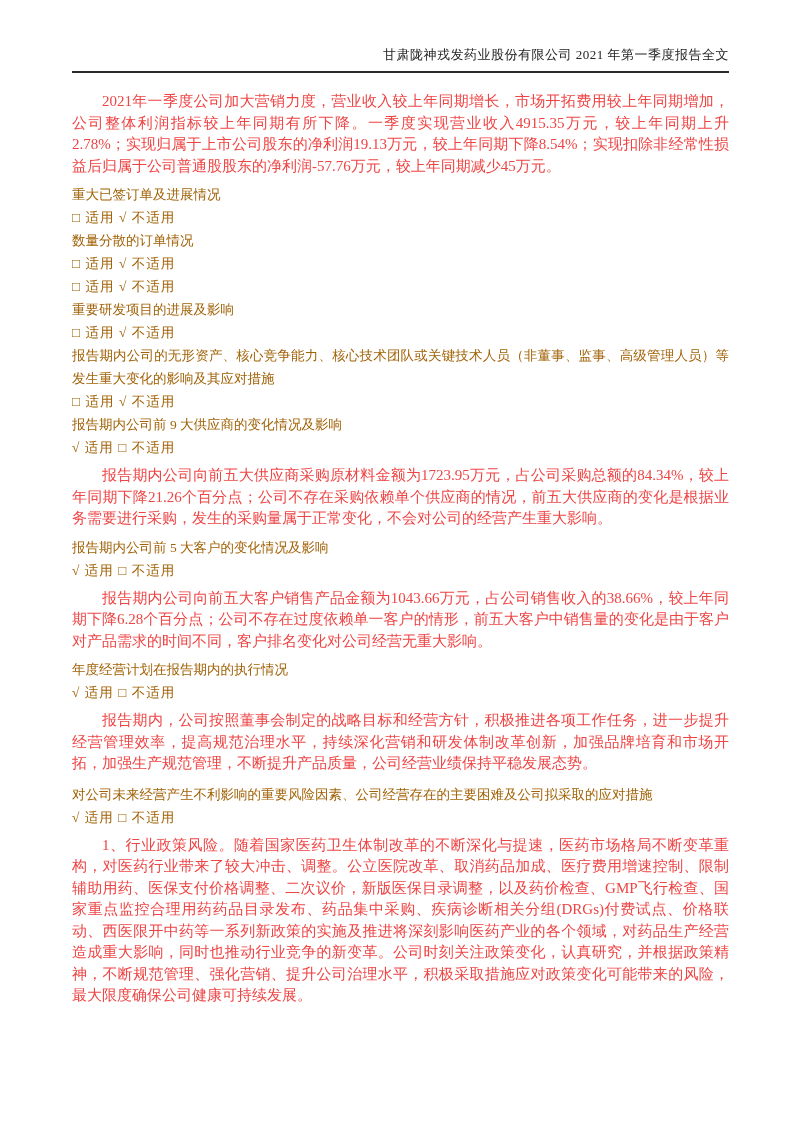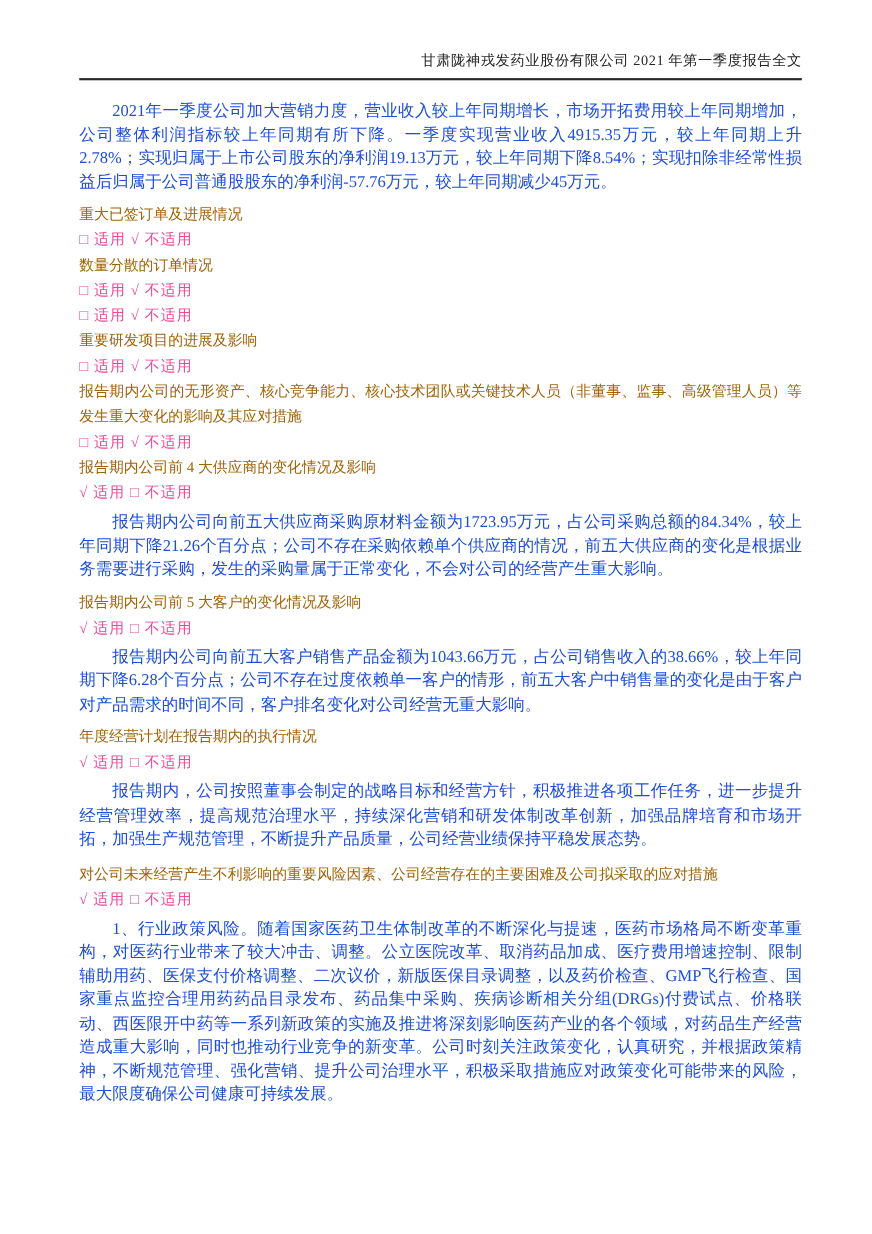--- a/index.html
+++ b/index.html
@@ -27,32 +27,32 @@
   }
   .page-body {
     margin: 18px 64px 0 72px;
   }
   .doc-para {
     font-size: 15px;
     line-height: 21.5px;
     text-align: justify;
     text-indent: 2em;
     margin: 6px 0;
-    color: #1d4ed8;
+    color: #ef4444;
   }
   .doc-heading {
     font-size: 13.5px;
     line-height: 23px;
     text-align: justify;
     color: #a16207;
   }
   .checkline {
     font-size: 13.5px;
     line-height: 23px;
-    color: #ec4899;
+    color: #a16207;
     letter-spacing: 1px;
   }
   .risk-gap { margin-top: 8px; }
   .page-number {
     position: absolute;
     top: 1037px;
     left: 706px;
     font-size: 12.5px;
     color: #2a2a2a;
   }
@@ -70,21 +70,21 @@
     <p class="doc-para">2021年一季度公司加大营销力度，营业收入较上年同期增长，市场开拓费用较上年同期增加，公司整体利润指标较上年同期有所下降。一季度实现营业收入4915.35万元，较上年同期上升2.78%；实现归属于上市公司股东的净利润19.13万元，较上年同期下降8.54%；实现扣除非经常性损益后归属于公司普通股股东的净利润-57.76万元，较上年同期减少45万元。</p>
     <div class="doc-heading">重大已签订单及进展情况</div>
     <div class="checkline">□ 适用 √ 不适用</div>
     <div class="doc-heading">数量分散的订单情况</div>
     <div class="checkline">□ 适用 √ 不适用</div>
     <div class="checkline">□ 适用 √ 不适用</div>
     <div class="doc-heading">重要研发项目的进展及影响</div>
     <div class="checkline">□ 适用 √ 不适用</div>
     <div class="doc-heading">报告期内公司的无形资产、核心竞争能力、核心技术团队或关键技术人员（非董事、监事、高级管理人员）等发生重大变化的影响及其应对措施</div>
     <div class="checkline">□ 适用 √ 不适用</div>
-    <div class="doc-heading">报告期内公司前 4 大供应商的变化情况及影响</div>
+    <div class="doc-heading">报告期内公司前 9 大供应商的变化情况及影响</div>
     <div class="checkline">√ 适用 □ 不适用</div>
     <p class="doc-para">报告期内公司向前五大供应商采购原材料金额为1723.95万元，占公司采购总额的84.34%，较上年同期下降21.26个百分点；公司不存在采购依赖单个供应商的情况，前五大供应商的变化是根据业务需要进行采购，发生的采购量属于正常变化，不会对公司的经营产生重大影响。</p>
     <div class="doc-heading">报告期内公司前 5 大客户的变化情况及影响</div>
     <div class="checkline">√ 适用 □ 不适用</div>
     <p class="doc-para">报告期内公司向前五大客户销售产品金额为1043.66万元，占公司销售收入的38.66%，较上年同期下降6.28个百分点；公司不存在过度依赖单一客户的情形，前五大客户中销售量的变化是由于客户对产品需求的时间不同，客户排名变化对公司经营无重大影响。</p>
     <div class="doc-heading">年度经营计划在报告期内的执行情况</div>
     <div class="checkline">√ 适用 □ 不适用</div>
     <p class="doc-para">报告期内，公司按照董事会制定的战略目标和经营方针，积极推进各项工作任务，进一步提升经营管理效率，提高规范治理水平，持续深化营销和研发体制改革创新，加强品牌培育和市场开拓，加强生产规范管理，不断提升产品质量，公司经营业绩保持平稳发展态势。</p>
     <div class="doc-heading risk-gap">对公司未来经营产生不利影响的重要风险因素、公司经营存在的主要困难及公司拟采取的应对措施</div>
     <div class="checkline">√ 适用 □ 不适用</div>

